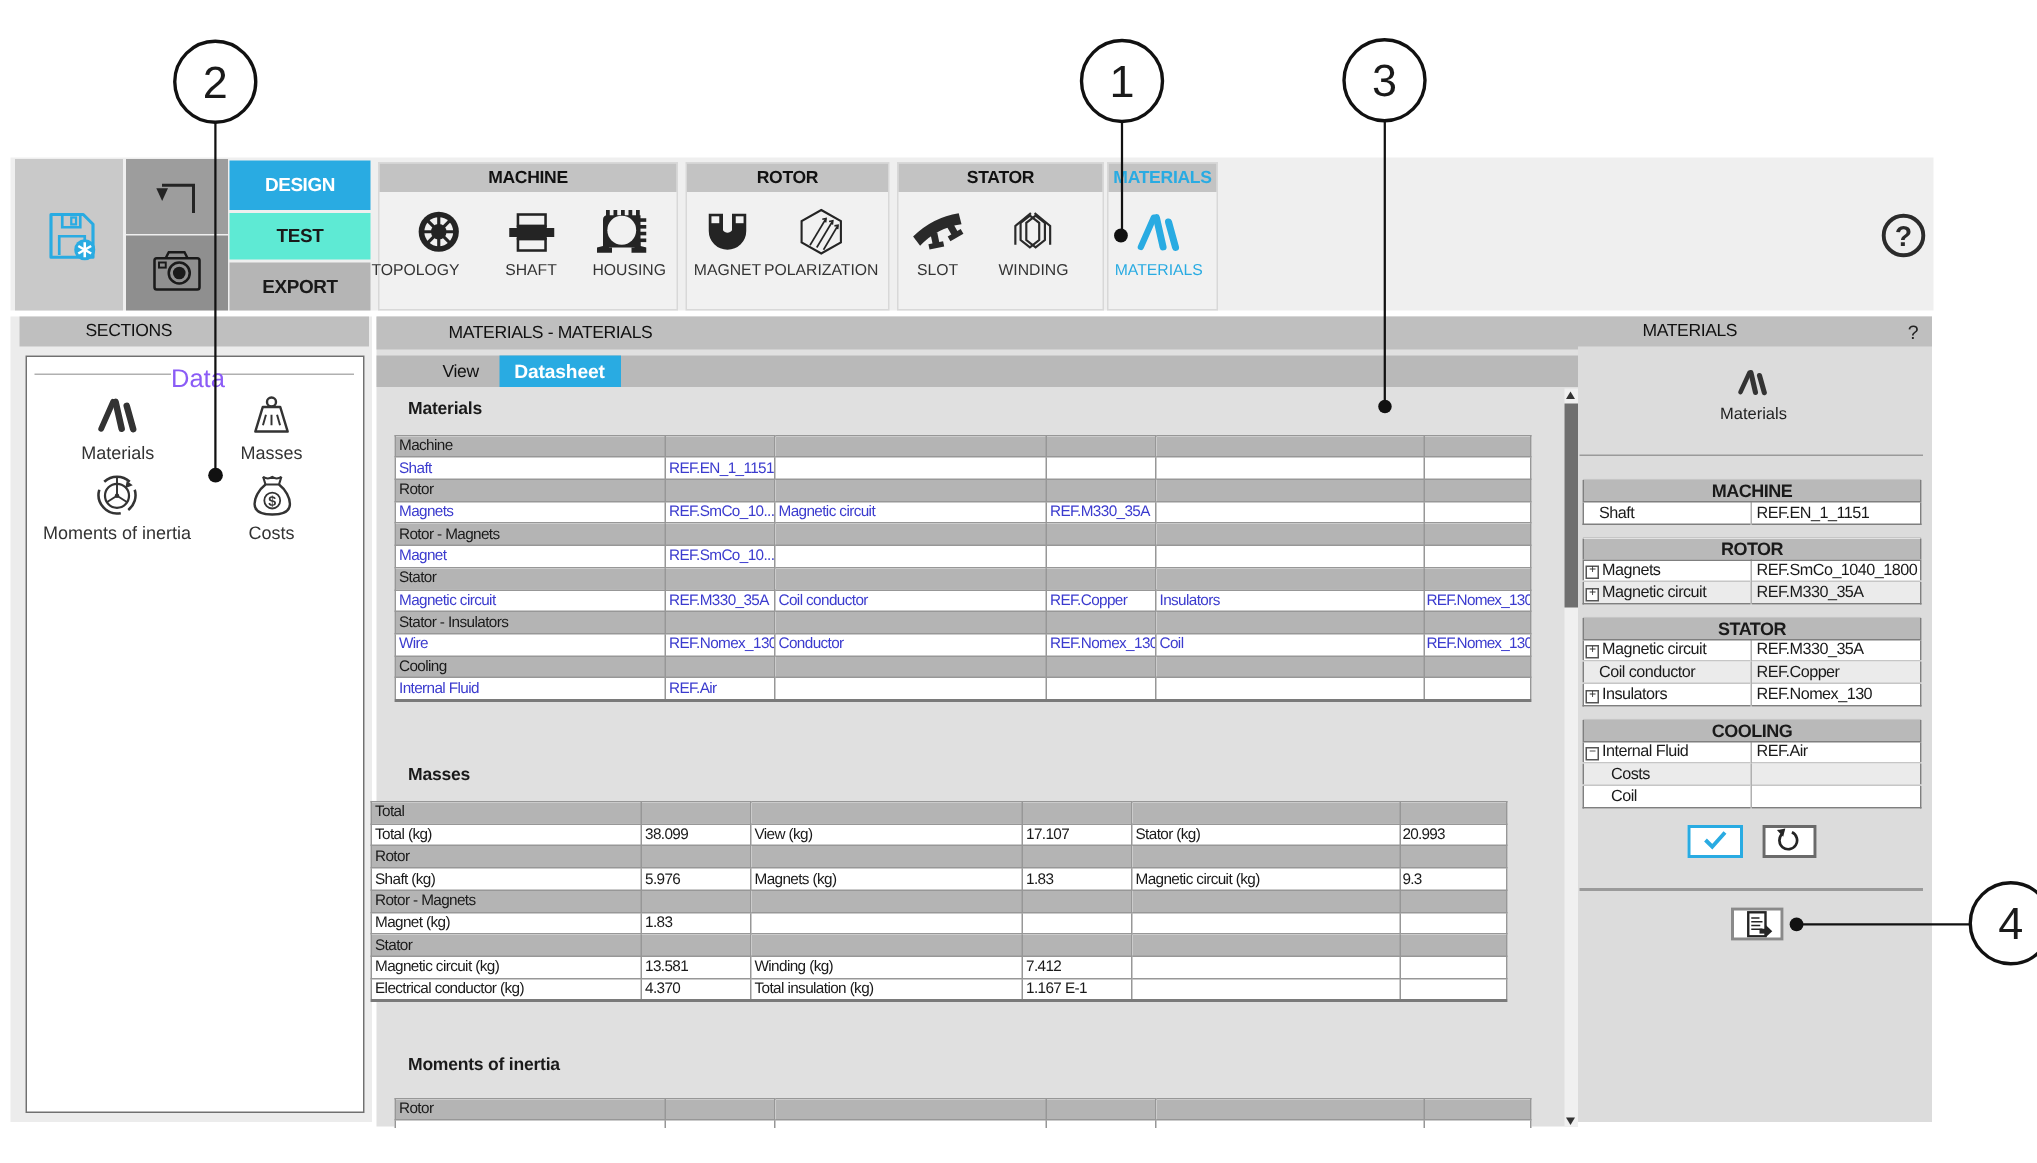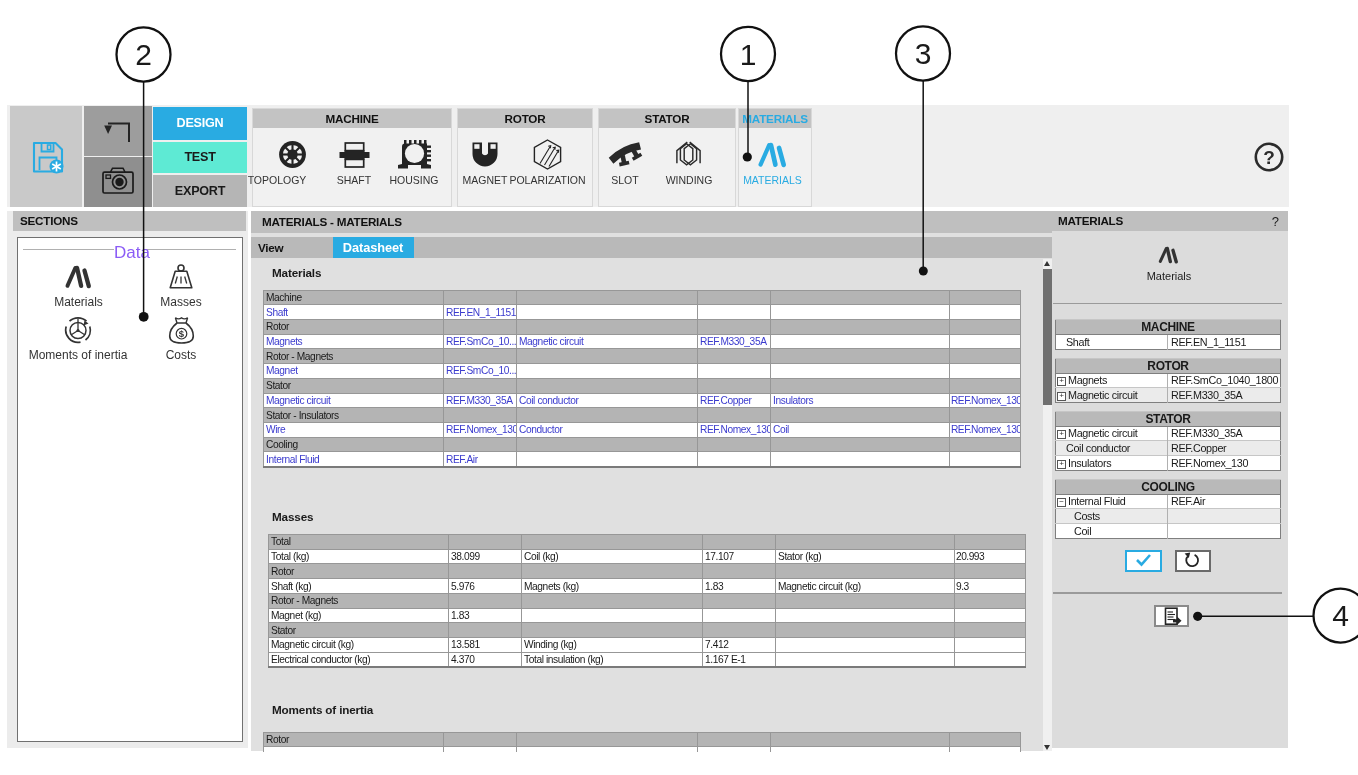--- a/index.html
+++ b/index.html
@@ -12,21 +12,21 @@
 #bTest{top:141.5px;height:31.5px;background:#5eead4;line-height:31.5px;}
 #bExport{top:174.5px;height:32px;background:#b5b5b5;line-height:32px;}
 #saveBox{left:10px;top:106px;width:72px;height:101px;background:#c9c9c9;}
 #undoBox{left:83.5px;top:106px;width:68px;height:49.5px;background:#9d9d9d;}
 #camBox{left:83.5px;top:157px;width:68px;height:50px;background:#8f8f8f;}
 .grp{top:108px;height:99px;background:#f1f1f1;border:1px solid #d8d8d8;box-sizing:border-box;}
 .gh{position:absolute;left:0;top:0;right:0;height:19px;background:#c3c3c3;font-weight:bold;font-size:11.7px;color:#111;text-align:center;line-height:19px;letter-spacing:-0.2px;}
 
 #lpanel{left:7px;top:211px;width:241px;height:537px;background:#ececec;}
 #lbar{left:13px;top:211px;width:233px;height:20px;background:#bfbfbf;}
-.tbar{font-weight:bold;font-size:11.7px;color:#111;letter-spacing:-0.25px;}
+.tbar{font-weight:normal;font-size:11.7px;color:#111;letter-spacing:-0.25px;margin-left:37px;}
 #lbox{left:17px;top:236.5px;width:224px;height:503px;background:#fff;border:1px solid #707070;}
 #cpanel{left:251px;top:211px;width:801px;height:540px;background:#e0e0e0;}
 #cbar{left:251px;top:211px;width:801px;height:21.5px;background:#bfbfbf;}
 #ctabs{left:251px;top:236.5px;width:801px;height:21.8px;background:#b9b9b9;}
 #tabDS{left:332.5px;top:236.5px;width:81px;height:21.8px;background:#29abe2;color:#fff;font-weight:bold;font-size:12.8px;text-align:center;line-height:22px;letter-spacing:-0.1px;}
 #rpanel{left:1052px;top:211px;width:236px;height:537px;background:#dcdcdc;}
 #rbar{left:1052px;top:211px;width:236px;height:20px;background:#bfbfbf;}
 
 table.ct{position:absolute;border-collapse:collapse;table-layout:fixed;background:#fff;border:1px solid #8a8a8a;border-bottom:2px solid #7a7a7a;}
 table.ct td{border:1px solid #979797;font-size:10.2px;padding:0 1px 0 2px;height:13.72px;overflow:hidden;white-space:nowrap;color:#3b3bce;letter-spacing:-0.4px;}
@@ -193,42 +193,42 @@
 <tr>
           <td>Internal Fluid</td>
           <td>REF.Air</td>
           <td></td>
           <td></td>
           <td></td>
           <td></td>
         </tr>
 </tbody>
     </table>
-<table class="ct dark" style="left:268px;top:534px;width:757px;">
+<table class="ct dark" style="left:247px;top:534px;width:757px;">
 <colgroup>
         <col style="width:180px">
         <col style="width:73px">
         <col style="width:181px">
         <col style="width:73px">
         <col style="width:179px">
         <col style="width:71px">
       </colgroup>
 <tbody>
         <tr class="g">
           <td>Total</td>
           <td></td>
           <td></td>
           <td></td>
           <td></td>
           <td></td>
         </tr>
 <tr>
           <td>Total (kg)</td>
           <td>38.099</td>
-          <td>Coil (kg)</td>
+          <td>View (kg)</td>
           <td>17.107</td>
           <td>Stator (kg)</td>
           <td>20.993</td>
         </tr>
 <tr class="g">
           <td>Rotor</td>
           <td></td>
           <td></td>
           <td></td>
           <td></td>
@@ -502,21 +502,21 @@
 <svg class="abs" style="left:102px;top:167px;" width="32" height="27" viewBox="0 0 32 27">
 <rect x="1" y="5.2" width="30" height="20.8" rx="1.5" fill="none" stroke="#1a1a1a" stroke-width="1.7"></rect>
 <path d="M8.5,5 L10.5,1.2 H21 L23,5" fill="none" stroke="#1a1a1a" stroke-width="1.6"></path>
 <circle cx="17.5" cy="15" r="7" fill="none" stroke="#1a1a1a" stroke-width="1.7"></circle>
 <circle cx="17.5" cy="15" r="4.2" fill="#1a1a1a"></circle>
 <rect x="4" y="8" width="4.5" height="3.4" fill="none" stroke="#1a1a1a" stroke-width="1.3"></rect>
 </svg>
 
 <div class="abs glabp" style="left:242px;width:70px;">TOPOLOGY</div>
 <div class="abs glabp" style="left:324px;width:60px;">SHAFT</div>
-<div class="abs glabp" style="left:384px;width:60px;">HOUSING</div>
+<div class="abs glabp" style="left:384px;width:60px;text-align:right;">HOUSING</div>
 <div class="abs glabp" style="left:455px;width:60px;">MAGNET</div>
 <div class="abs glabp" style="left:507px;width:81px;">POLARIZATION</div>
 <div class="abs glabp" style="left:595px;width:60px;">SLOT</div>
 <div class="abs glabp" style="left:659px;width:60px;">WINDING</div>
 <div class="abs glabp" style="left:737px;width:71px;color:#29abe2;">MATERIALS</div>
 
 <svg class="abs" style="left:1254px;top:142px;" width="30" height="30" viewBox="0 0 30 30">
 <circle cx="15" cy="15" r="13.2" fill="none" stroke="#2b2b2b" stroke-width="2.6"></circle>
 <text x="15" y="22" text-anchor="middle" font-family="Liberation Sans" font-size="19" font-weight="bold" fill="#2b2b2b">?</text>
 </svg>

